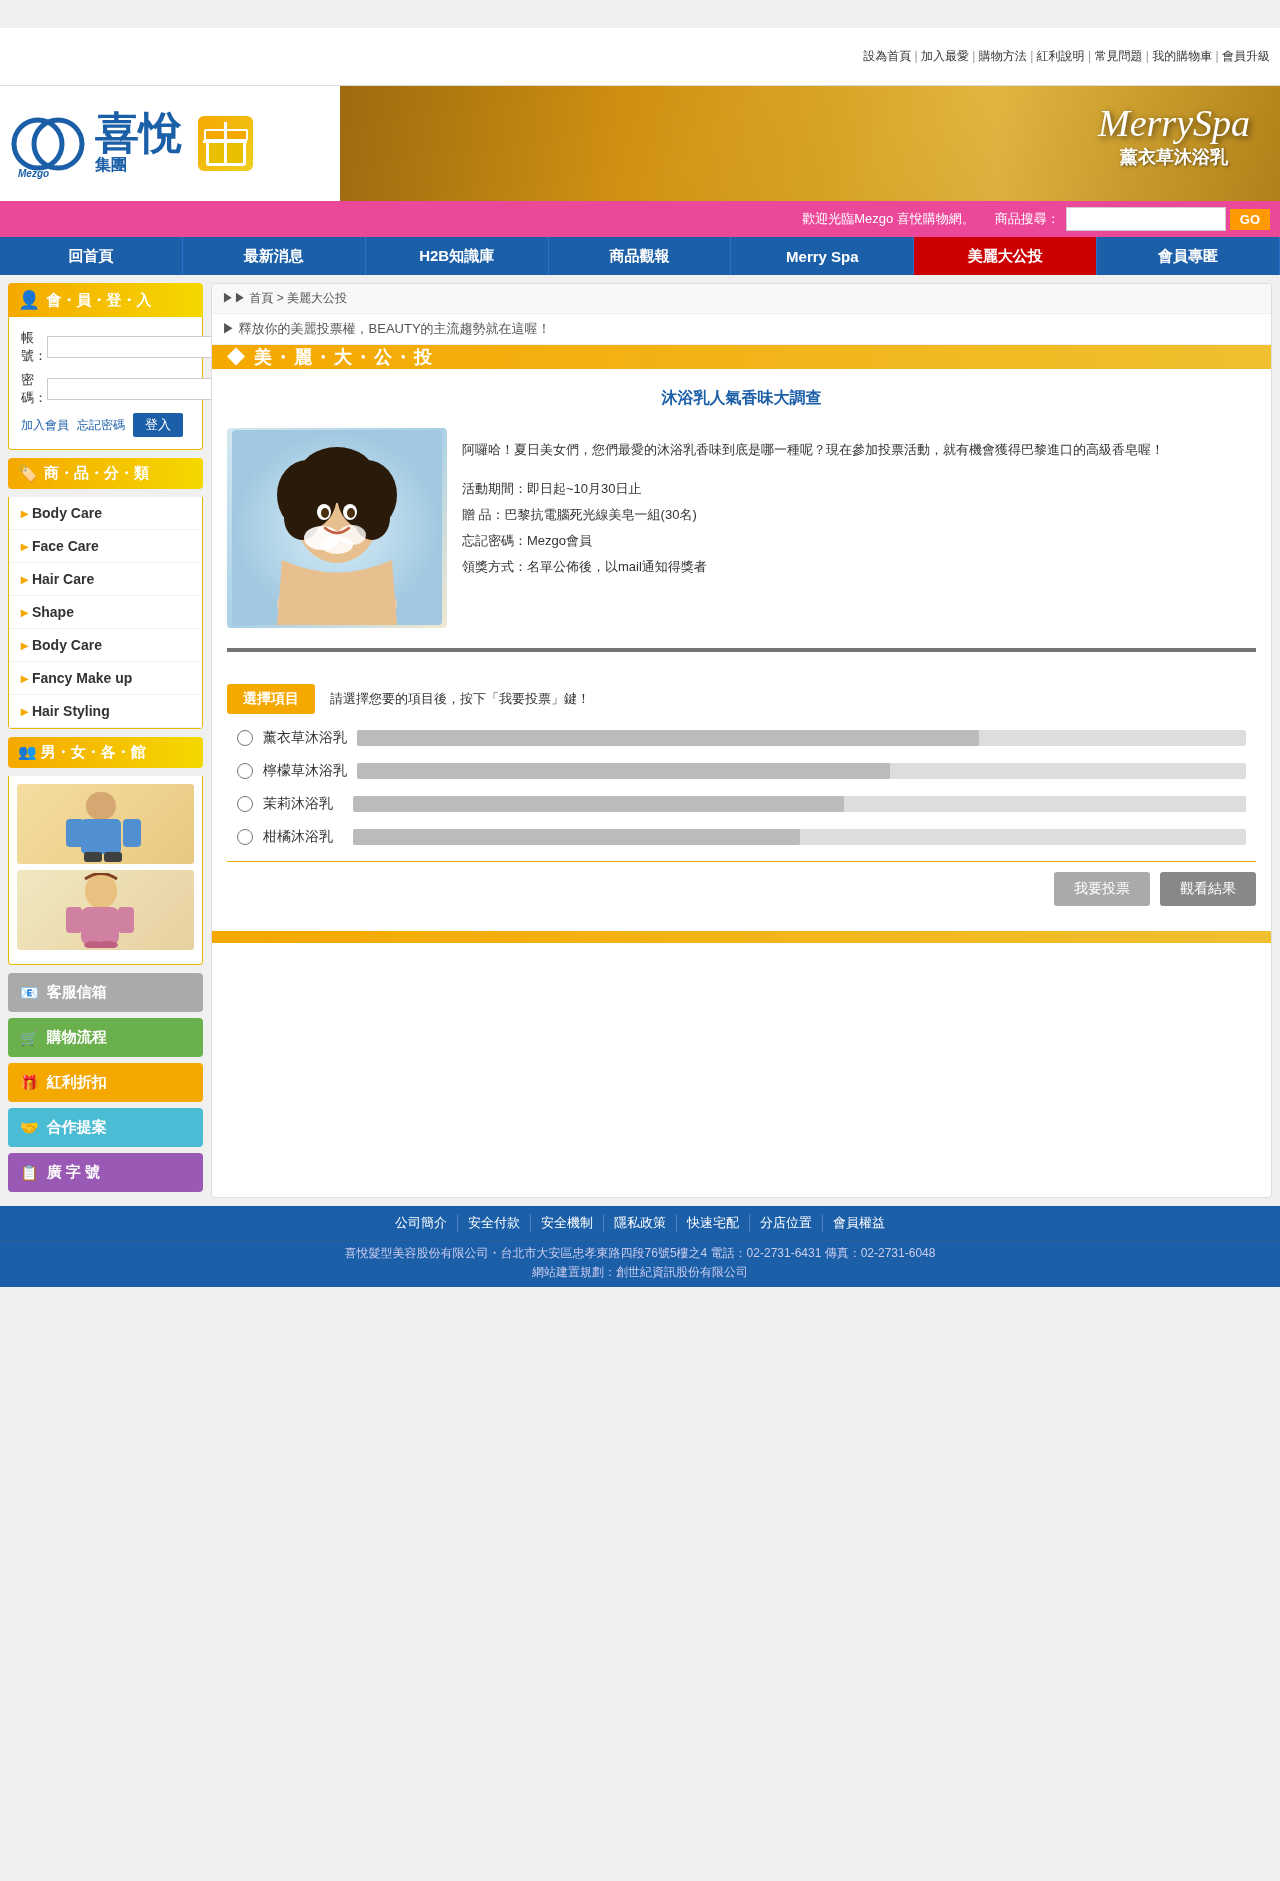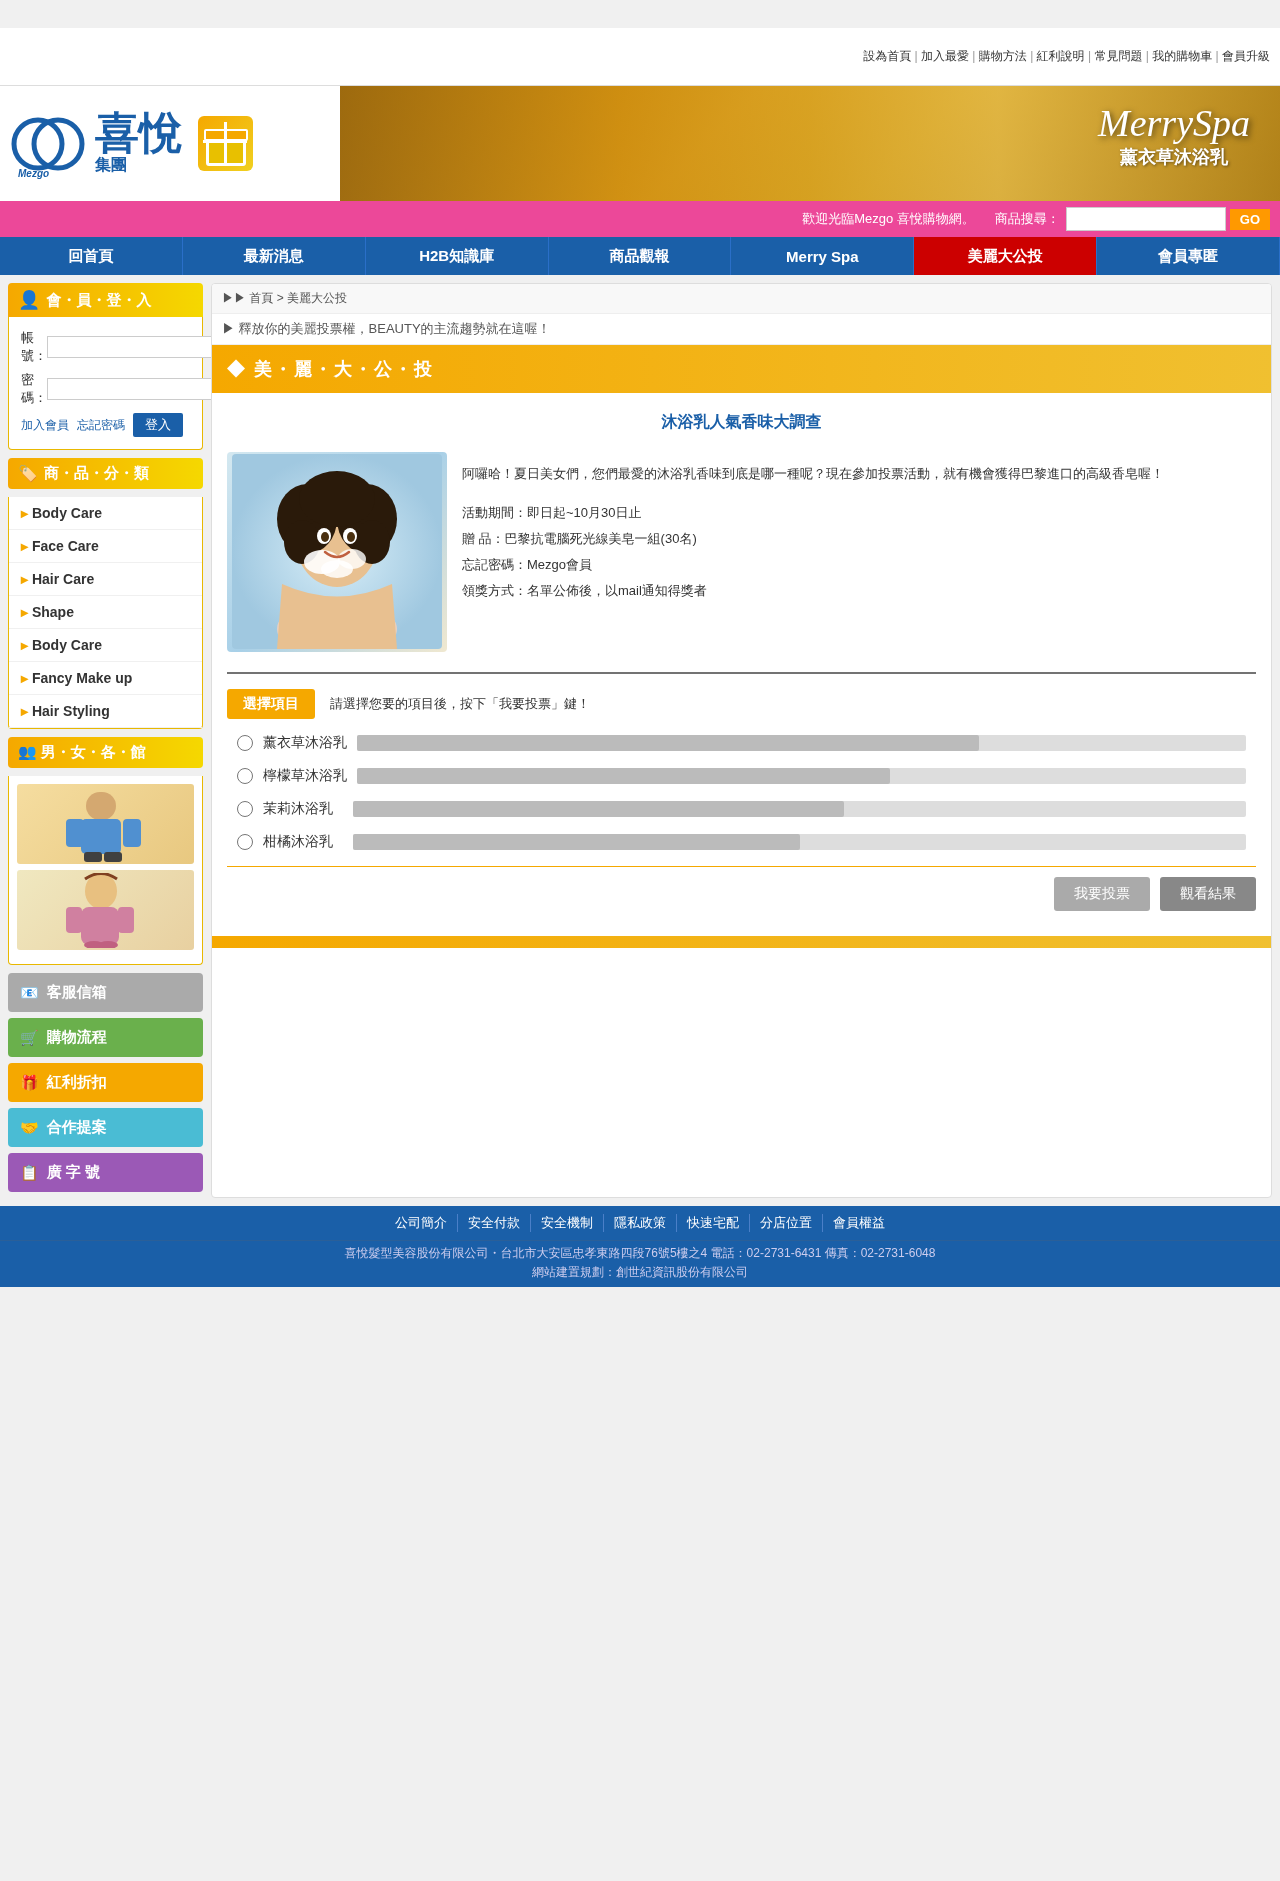--- a/index.html
+++ b/index.html
@@ -60,33 +60,33 @@
     .sidebar-btn.gray { background: #aaa; color: #fff; }
     .sidebar-btn.green { background: #6ab04c; color: #fff; }
     .sidebar-btn.orange { background: #f5a800; color: #fff; }
     .sidebar-btn.teal { background: #4abcd4; color: #fff; }
     .sidebar-btn.purple { background: #9b59b6; color: #fff; }
 
     
     .content { flex: 1; background: #fff; border: 1px solid #ddd; border-radius: 4px; padding: 0; overflow: hidden; }
 
     
-    .section-header { background: linear-gradient(to right, #f5a800, #f0c030); padding: 12px 15px; color: #fff; font-size: 18px; font-weight: bold; letter-spacing: 2px; margin-bottom: 0; }
+    .section-header { background: linear-gradient(to right, #f5a800, #f0c030); padding: 0 15px; color: #fff; font-size: 18px; font-weight: bold; letter-spacing: 2px; margin-bottom: 0; }
 
     
     .survey-area { padding: 15px; }
     .survey-title { color: #1a5fa8; font-size: 16px; font-weight: bold; text-align: center; line-height: 1.8; margin-bottom: 15px; }
     .survey-content { display: flex; gap: 15px; margin-bottom: 20px; }
     .survey-img { width: 220px; flex-shrink: 0; }
     .survey-img-placeholder { width: 220px; height: 200px; background: linear-gradient(135deg, #d4e8f0 0%, #a8d0e8 50%, #f0e8d0 100%); border-radius: 4px; display: flex; align-items: center; justify-content: center; overflow: hidden; }
     .survey-desc { flex: 1; font-size: 13px; color: #333; line-height: 1.8; padding-top: 10px; }
     .survey-desc .activity { margin-top: 15px; line-height: 2; }
 
     
-    .vote-section { border-top: 2px solid #737373; padding-top: 15px; }
+    .vote-section { border-top: 4px solid #737373; padding-top: 32px; }
     .vote-header { display: flex; align-items: center; margin-bottom: 15px; }
     .vote-tab { background: #f5a800; color: #fff; padding: 6px 16px; font-size: 14px; font-weight: bold; border-radius: 3px; }
     .vote-instruction { margin-left: 15px; color: #333; font-size: 13px; }
 
     .vote-options { padding: 0 10px; }
     .vote-option { display: flex; align-items: center; margin-bottom: 15px; }
     .vote-option input[type="radio"] { margin-right: 10px; width: 16px; height: 16px; }
     .vote-option-label { min-width: 80px; font-size: 14px; color: #333; margin-right: 10px; }
     .vote-bar-bg { flex: 1; height: 16px; background: #ddd; border-radius: 2px; }
     .vote-bar-fill { height: 100%; background: #bbb; border-radius: 2px; }

